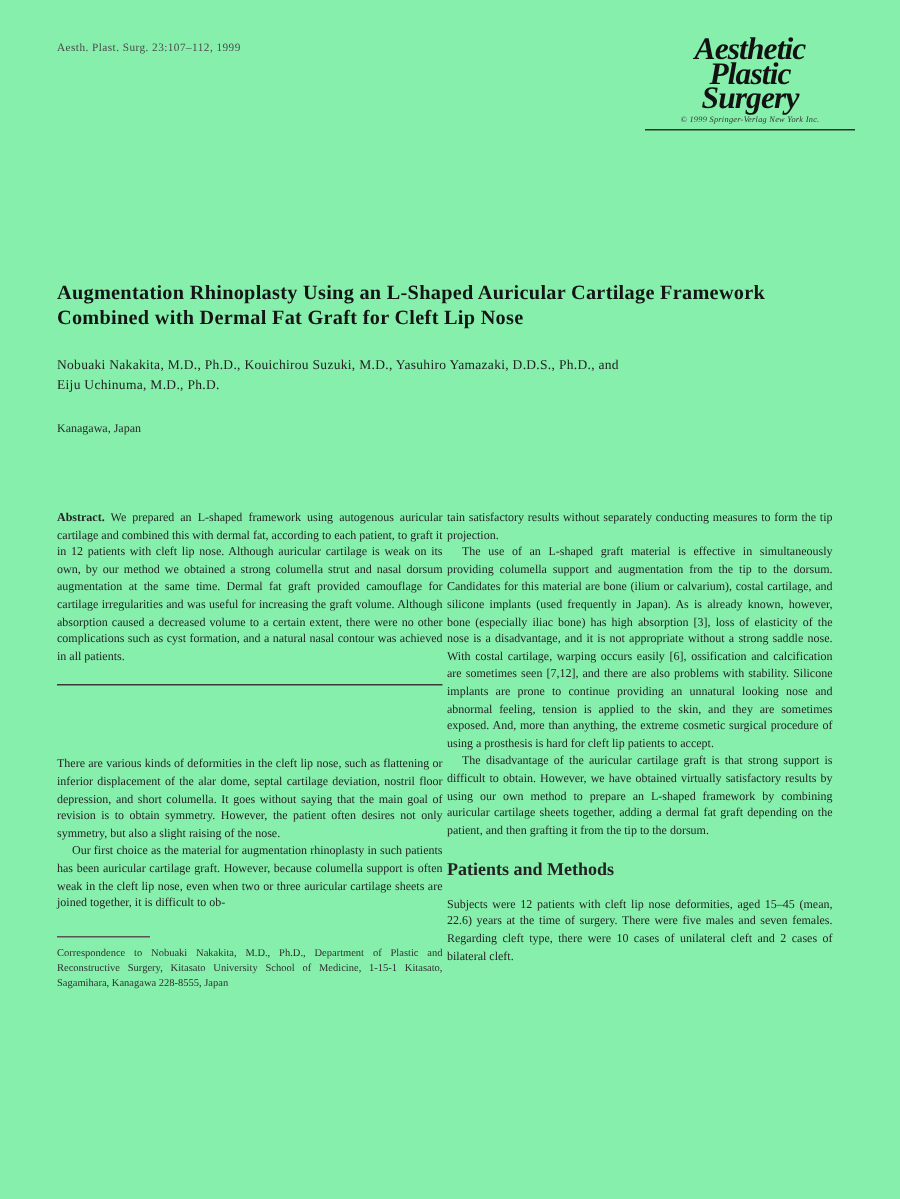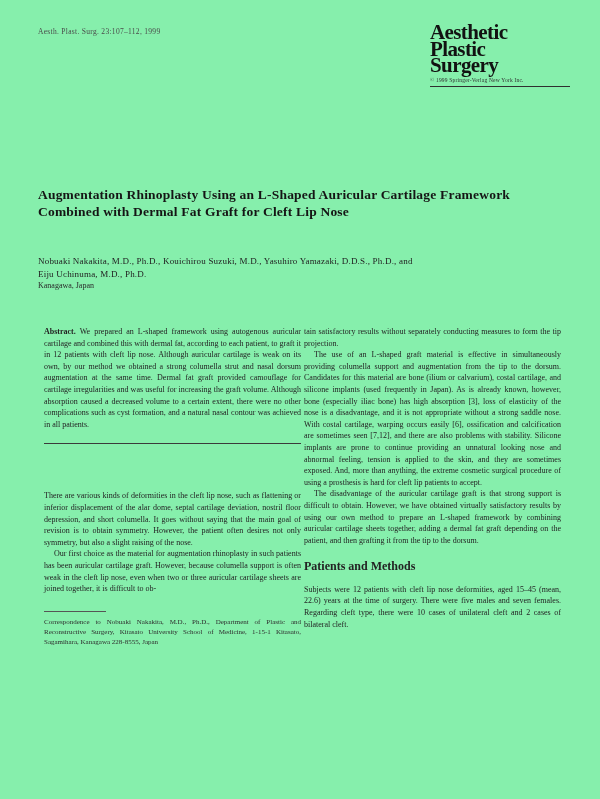--- a/index.html
+++ b/index.html
@@ -10,51 +10,51 @@
     color:#1d1d1d;
   }
   .scan { position:absolute; inset:0; filter:blur(0.35px); }
 
   .citation {
     position:absolute; left:38px; top:27px;
     font-size:7.5px; letter-spacing:0.3px; color:#4a4a4a;
   }
 
   .logo {
-    position:absolute; right:30px; top:24px; width:140px; text-align:left;
+    position:absolute; right:30px; top:24px; width:140px; text-align:center;font-style:italic;
   }
   .logo .logo-line {
     font-weight:bold; font-size:21px; line-height:16.5px;
     letter-spacing:-0.6px; color:#121212;
     font-family:"Liberation Serif",serif;
   }
   .logo .logo-copy {
     font-size:5.5px; color:#333; margin-top:3px; letter-spacing:0.2px;
     padding-bottom:3px; border-bottom:1px solid #2f2f2f;
   }
 
   .title {
     position:absolute; left:38px; top:186px; width:505px;
     font-size:13.5px; font-weight:bold; line-height:17px;
     letter-spacing:0.2px; color:#151515;
   }
 
   .authors {
-    position:absolute; left:38px; top:255px; width:520px;
+    position:absolute; left:38px; top:237px; width:520px;
     font-size:9px; line-height:13px; letter-spacing:0.2px; color:#222;
   }
 
   .location {
     position:absolute; left:38px; top:281px;
     font-size:8px; color:#2a2a2a;
   }
 
   .columns {
-    position:absolute; left:38px; top:326px; width:529px;
-    display:flex; gap:3px;justify-content:center;
+    position:absolute; left:38px; top:339px; width:529px;
+    display:flex; gap:3px;
   }
   .col {
     width:257px; font-size:8px; line-height:11.6px;
     text-align:justify; color:#232323;
   }
   .col p { margin:0; }
   .indent { text-indent:10px; }
   .abstract-p { margin-bottom:13px !important; }
   .keywords-p { margin-bottom:11px !important; }
   .kw-text { font-style:italic; }

